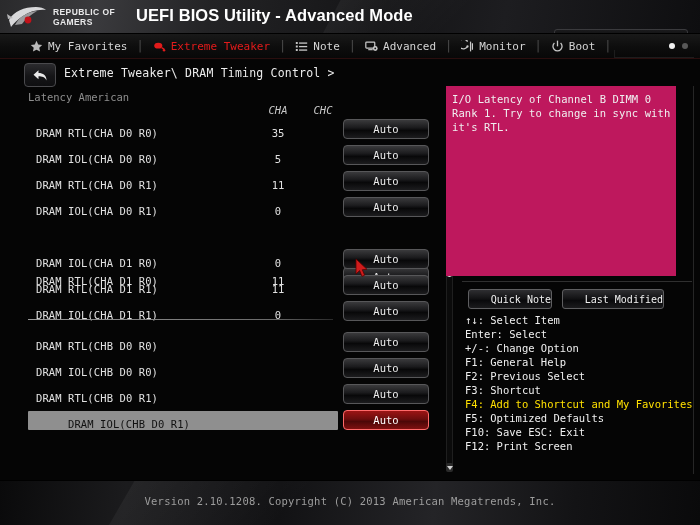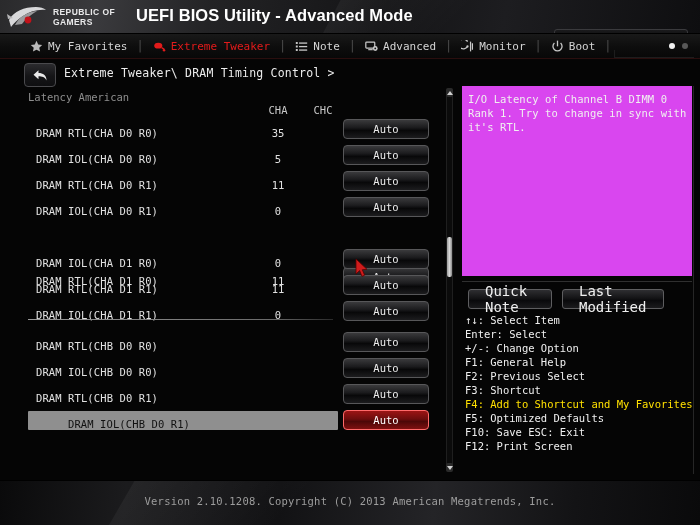--- a/index.html
+++ b/index.html
@@ -112,21 +112,21 @@
     font-size: 10.5px; color: #8e8e8e;
   }
 
   
   .list-panel {
     position: absolute; left: 20px; top: 86px; width: 418px; height: 388px;
     overflow: hidden;
   }
   .col-head {
     position: absolute; top: 18px; left: 0; width: 418px; height: 14px;
-    font-size: 10.5px; color: #c9c9c9;
+    font-size: 10.5px; color: #c9c9c9; font-style: italic;
   }
   .col-cha { position: absolute; left: 238px; width: 40px; text-align: center; }
   .col-chc { position: absolute; left: 283px; width: 40px; text-align: center; }
 
   .row {
     position: absolute; left: 0; width: 418px; height: 26px;
     display: flex; align-items: center;
   }
   .row-hl {
     position: absolute; left: 8px; top: 0; width: 310px; height: 19px;
@@ -177,42 +177,42 @@
     display: flex; align-items: center; justify-content: center;
   }
   .scroll-arrow.up { top: -1px; }
   .scroll-arrow.down { bottom: -1px; }
   .arr { width: 0; height: 0; }
   .arr.u { border-left: 3px solid transparent; border-right: 3px solid transparent; border-bottom: 4px solid #d0d0d0; }
   .arr.d { border-left: 3px solid transparent; border-right: 3px solid transparent; border-top: 4px solid #d0d0d0; }
 
   
   .help-panel {
-    position: absolute; left: 462px; top: 86px; width: 230px; height: 190px;
-    background: #d946ef;
+    position: absolute; left: 446px; top: 86px; width: 230px; height: 190px;
+    background: #be185d;
     padding: 6px 4px 0 6px;
   }
   .help-text {
     font-size: 10.5px; color: #f0f0f0; line-height: 14px;
     letter-spacing: 0.1px;
   }
   .help-sep {
     position: absolute; left: 462px; top: 281px; width: 230px; height: 1px;
     background: #2f2f2f;
   }
   .qbtns {
     position: absolute; left: 468px; top: 289px; width: 224px; height: 20px;
     display: flex; gap: 10px;
   }
   .q-btn {
     width: 84px; height: 20px; border-radius: 3px;
     border: 1px solid #5e5e60;
     background: linear-gradient(180deg,#2e2e31 0%,#141416 45%,#0a0a0c 58%,#1b1b1d 100%);
-    display: flex; align-items: center; justify-content: flex-start; cursor: pointer;
-    font-size: 14px; color: #f0f0f0; padding-left: 16px;
+    display: flex; align-items: center; justify-content: flex-end; cursor: pointer;
+    font-size: 10px; color: #f0f0f0;
   }
   .q-btn.wide { width: 102px; }
 
   .keys {
     position: absolute; left: 465px; top: 313px; width: 232px;
     font-size: 10.5px; line-height: 14px; color: #f0f0f0;
   }
   .key-line { white-space: nowrap; }
   .key-line.hl { color: #ffe000; }
 

